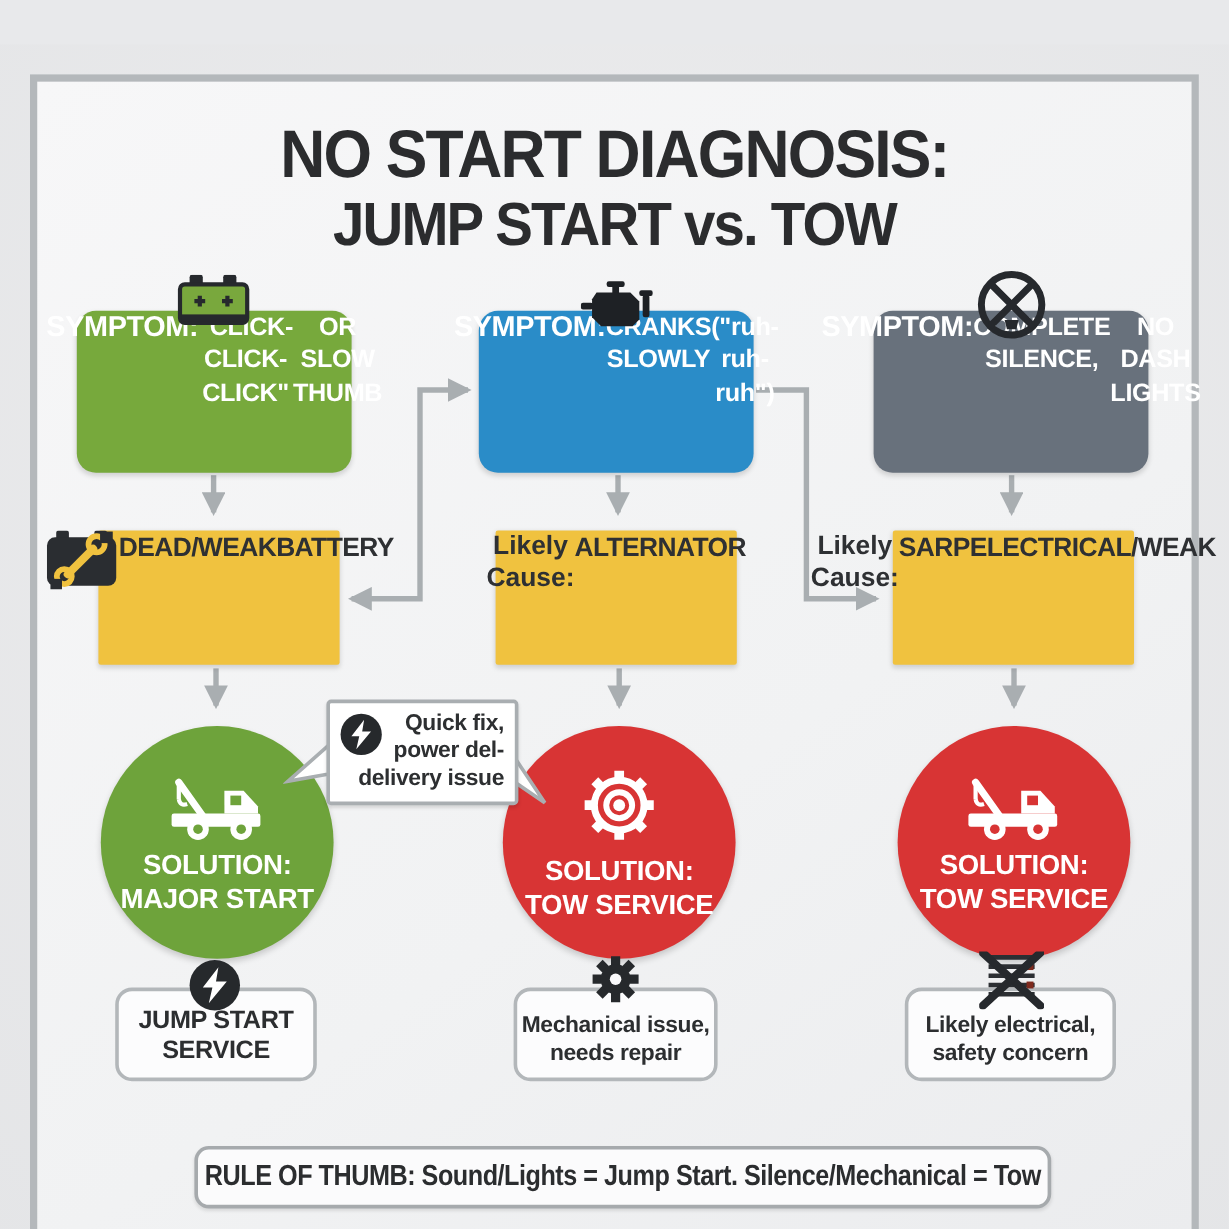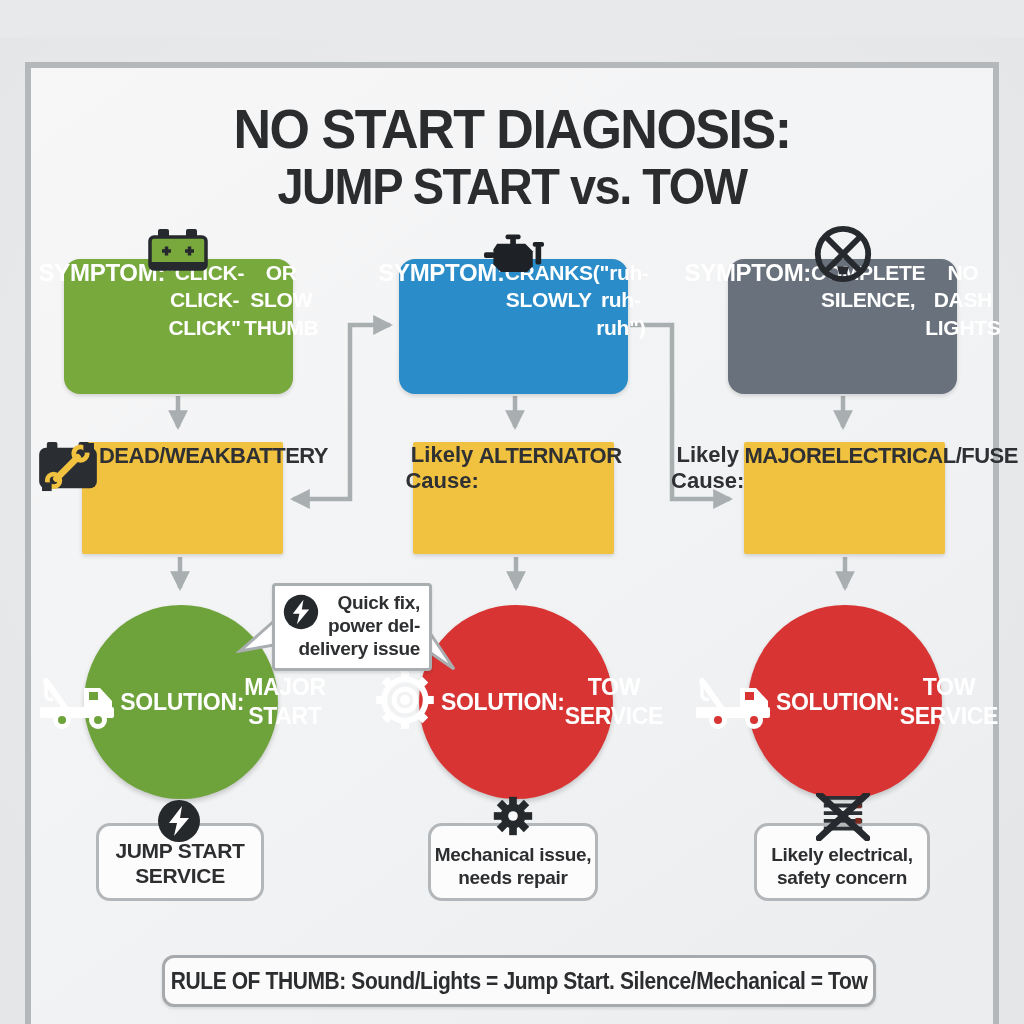--- a/index.html
+++ b/index.html
@@ -17,21 +17,21 @@
   .sym{top:222px;width:229px;height:135px;color:#fff;}
   .sym .lbl{font-weight:bold;font-size:24px;letter-spacing:-0.3px;margin-bottom:9px;}
   .sym .ln{font-weight:bold;font-size:21px;letter-spacing:-0.3px;line-height:1.3;}
   .green-bg{background:#77a93c;}
   .blue-bg{background:#2a8cc8;}
   .slate-bg{background:#68717c;}
   .cause{top:405px;width:201px;height:112px;background:#f0c23f;color:#2e3033;border-radius:2px;}
   .cause .lbl{font-weight:bold;font-size:22px;margin-bottom:4px;}
   .cause .ln{font-weight:bold;font-size:22px;letter-spacing:-0.5px;line-height:1.25;}
   .circle{position:absolute;top:568px;width:194px;height:194px;border-radius:50%;display:flex;
-          flex-direction:row;align-items:center;justify-content:center;text-align:center;
+          flex-direction:column;align-items:center;justify-content:center;text-align:center;
           box-shadow:0 3px 5px rgba(0,0,0,.18);z-index:2;}
   .circle .t{color:#fff;font-weight:bold;font-size:23px;letter-spacing:-0.3px;line-height:1.25;}
   .circle.greenc{background:#6ea33b;}
   .circle.redc{background:#d83434;}
   .circle.greenc .cicon{color:#6ea33b;}
   .circle.redc .cicon{color:#d83434;}
   .cicon{line-height:0;margin-bottom:4px;}
   .bubble{position:absolute;left:272px;top:546px;width:154px;height:82px;background:#fff;
           border:3px solid #a9aeb1;border-radius:4px;z-index:5;box-shadow:0 2px 3px rgba(0,0,0,.12);}
   .bubble .txt{position:absolute;right:9px;top:5px;text-align:right;color:#2d2f31;
@@ -138,22 +138,22 @@
     </span>
     <div class="ln">DEAD/WEAK</div>
     <div class="ln">BATTERY</div>
   </div>
   <div class="box cause" style="left:413px;">
     <div class="lbl">Likely Cause:</div>
     <div class="ln">ALTERNATOR</div>
   </div>
   <div class="box cause" style="left:744px;">
     <div class="lbl">Likely Cause:</div>
-    <div class="ln">MAJOR</div>
-    <div class="ln">ELECTRICAL/FUSE</div>
+    <div class="ln">SARP</div>
+    <div class="ln">ELECTRICAL/WEAK</div>
   </div>
 
   <div class="circle greenc" style="left:84px;">
     <span class="cicon">
       <svg width="84" height="62" viewBox="0 0 84 62">
         <line x1="30" y1="40" x2="10" y2="12" stroke="#fff" stroke-width="6" stroke-linecap="round"></line>
         <line x1="10" y1="12" x2="10" y2="26" stroke="#fff" stroke-width="3.5"></line>
         <path d="M10,26 q1,6 7,4" stroke="#fff" stroke-width="3.5" fill="none"></path>
         <rect x="4" y="38" width="74" height="11" rx="2" fill="#fff"></rect>
         <path d="M48,38 V19 h16 l12,13 v6 z" fill="#fff"></path>

